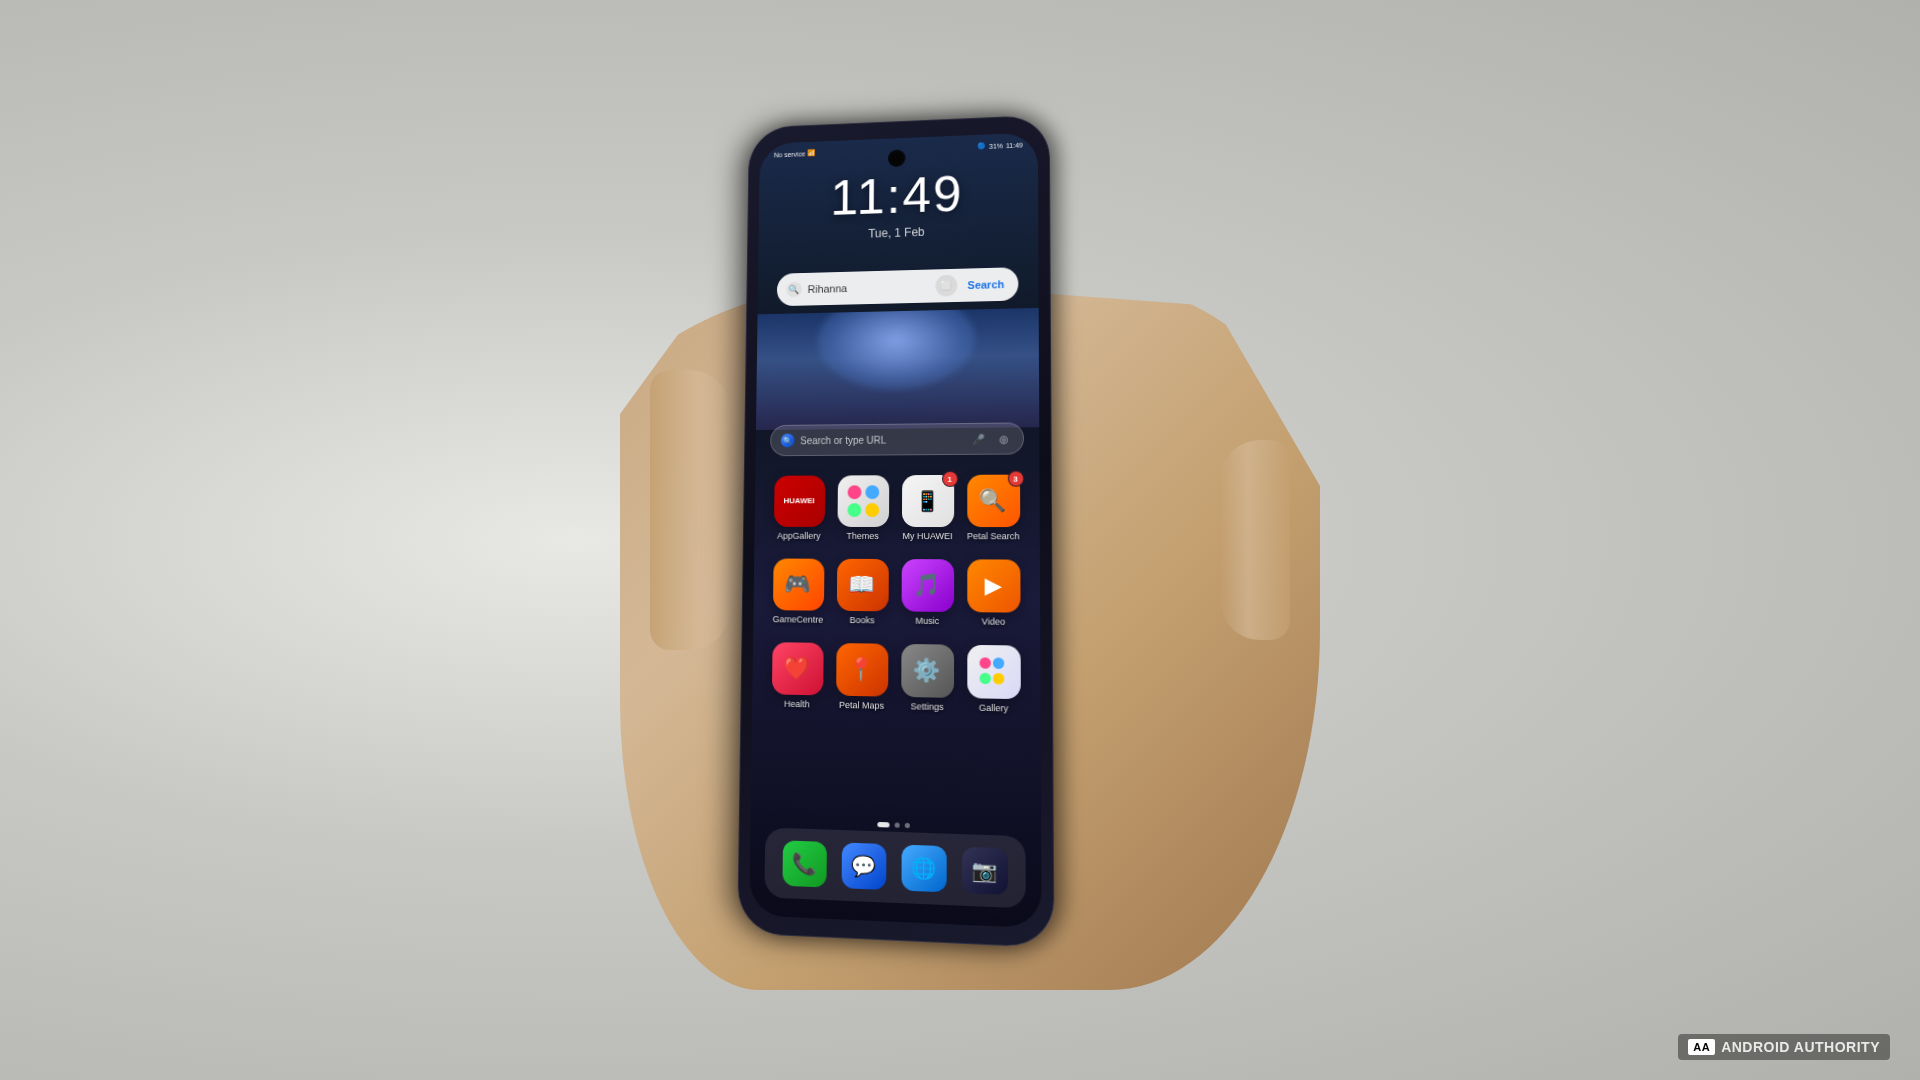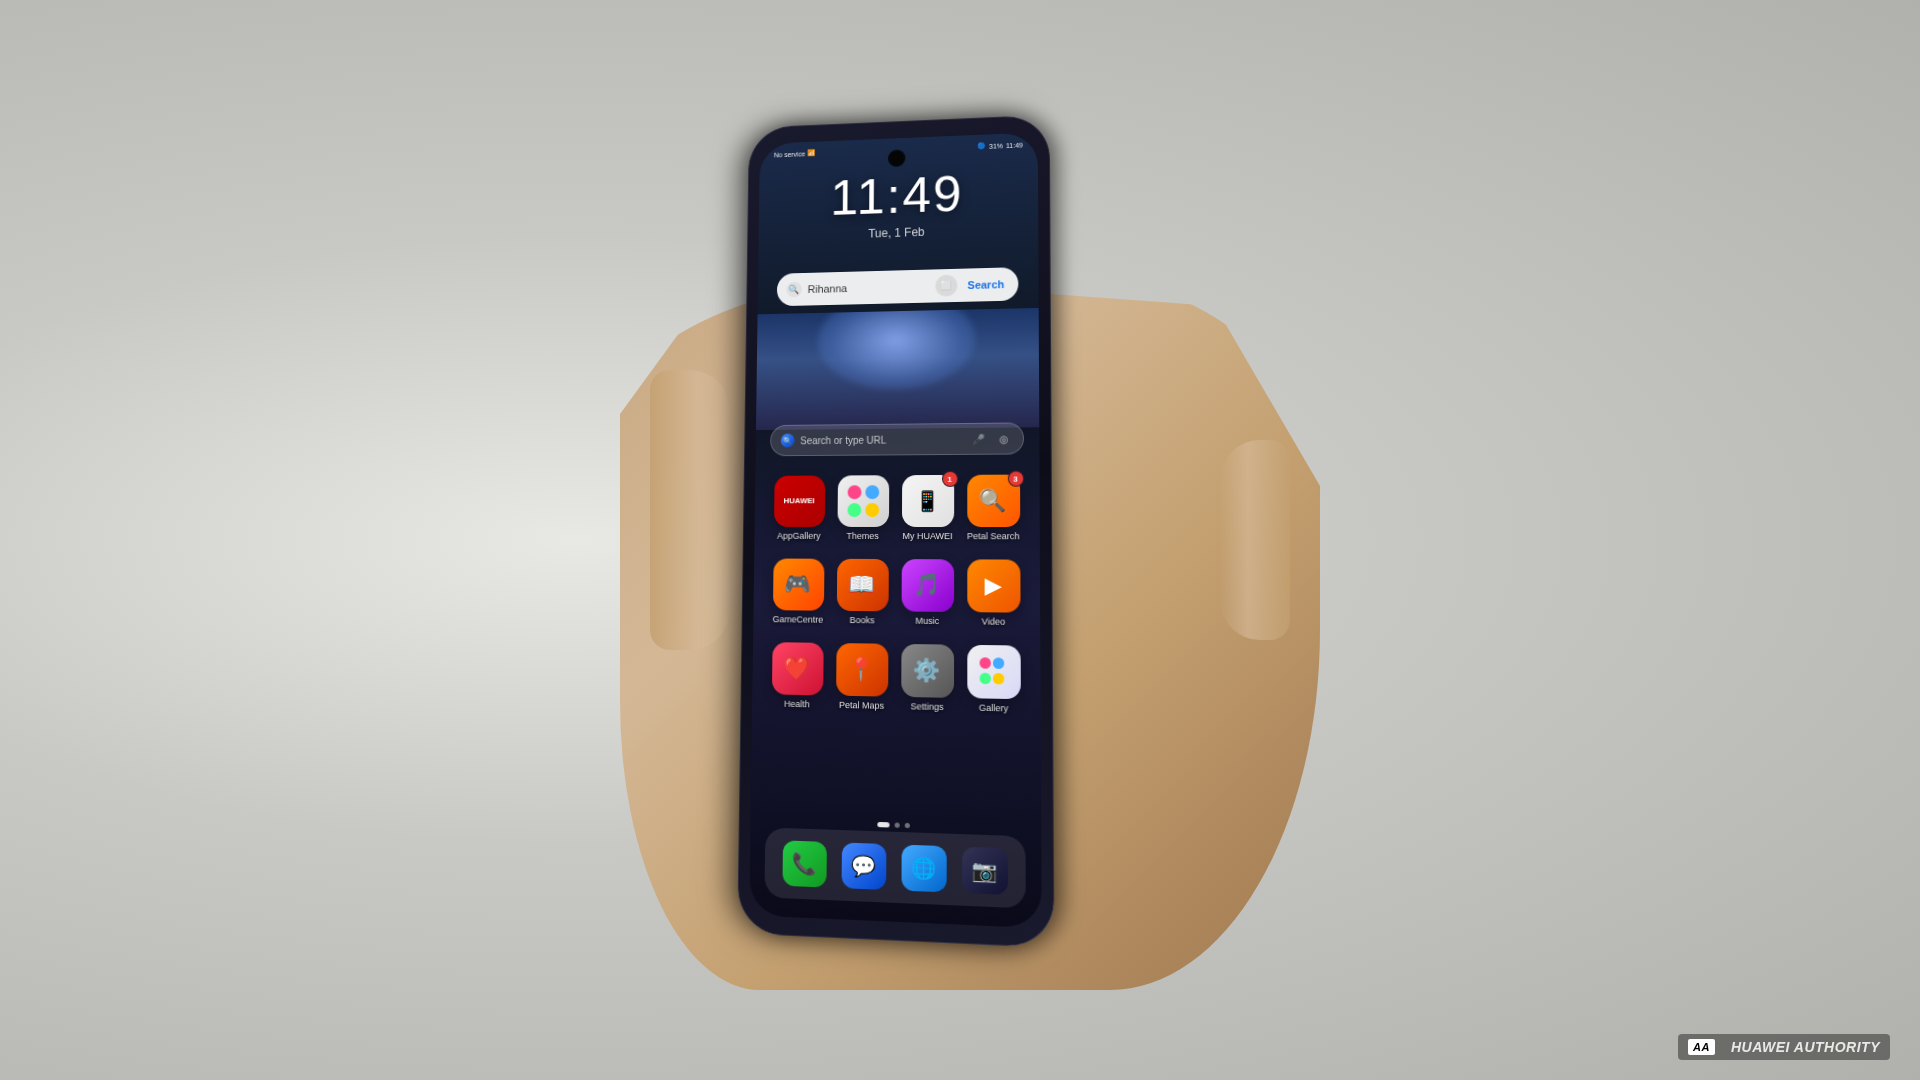--- a/index.html
+++ b/index.html
@@ -443,22 +443,21 @@
       font-weight: 600;
       letter-spacing: 0.5px;
       background: rgba(0,0,0,0.4);
       padding: 5px 10px;
       border-radius: 4px;
     }
 
     .watermark-inner {
       display: flex;
       align-items: center;
-      gap: 16px;
-      font-style: italic;
+      gap: 6px;
     }
 
     .aa-logo {
       background: white;
       color: black;
       font-size: 11px;
       font-weight: 900;
       padding: 2px 5px;
       border-radius: 2px;
     }
@@ -667,15 +666,15 @@
         </div>
       </div>
 
     </div>
   </div>
 </div>
 
 <div class="watermark">
   <div class="watermark-inner">
     <span class="aa-logo">AA</span>
-    <span>HUAWEI AUTHORITY</span>
+    <span>ANDROID AUTHORITY</span>
   </div>
 </div>
 
 </body></html>

